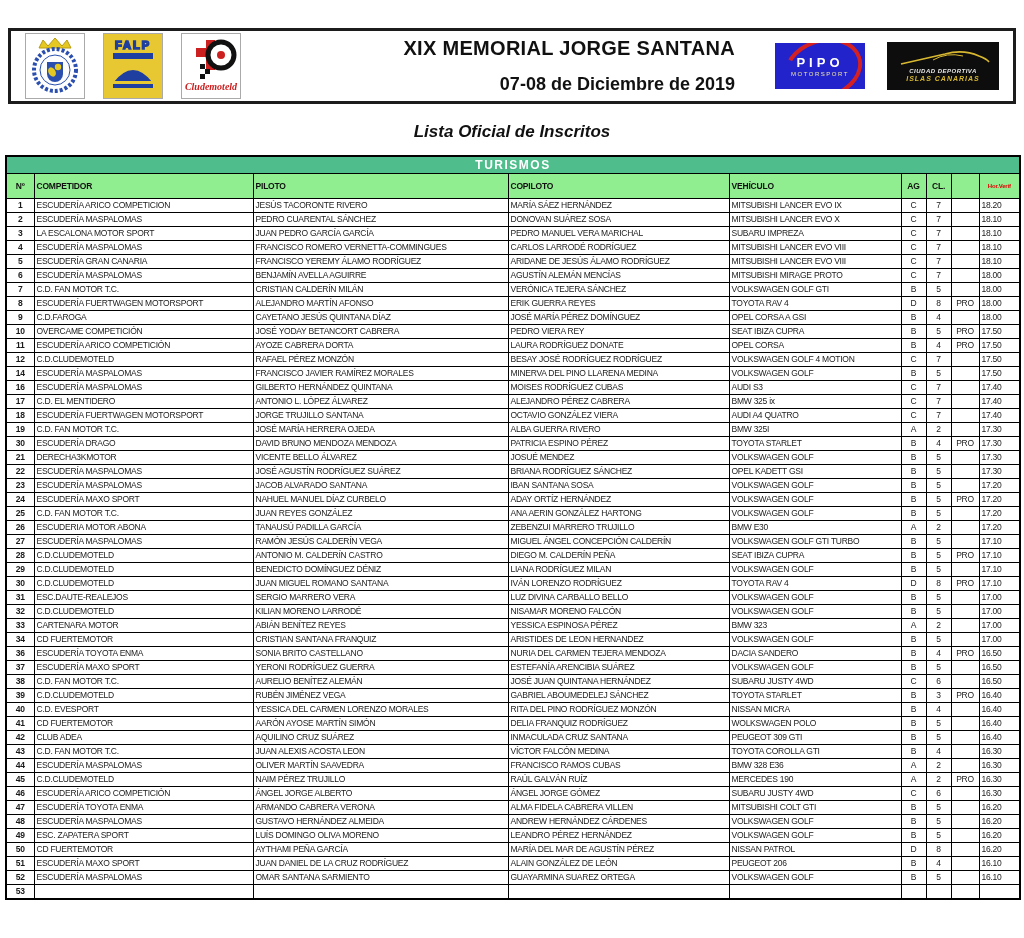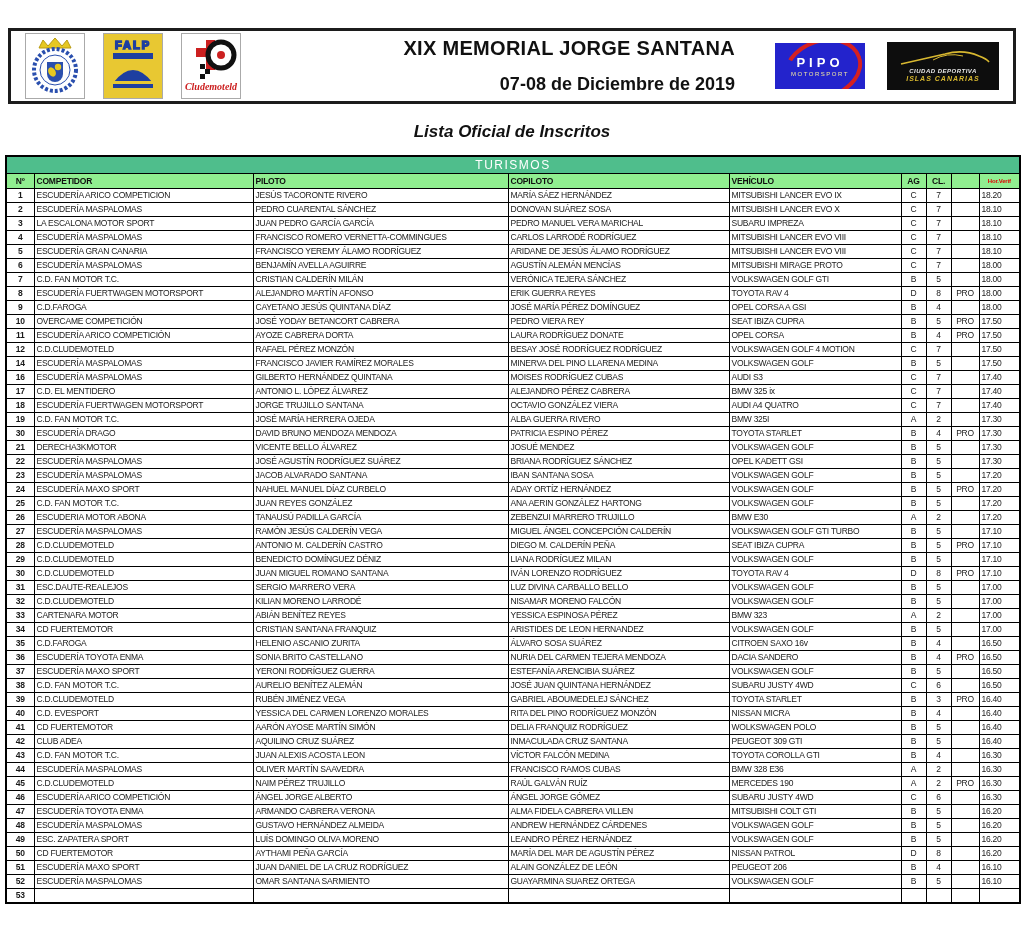--- a/index.html
+++ b/index.html
@@ -36,24 +36,24 @@
                letter-spacing:1px;line-height:8px;}
   
   .list-title{position:absolute;top:122px;left:0;right:0;text-align:center;
               font-size:17px;font-weight:bold;font-style:italic;}
   
   .entry-table{position:absolute;top:155px;left:5px;width:1014px;
                border-collapse:collapse;table-layout:fixed;
                border:2px solid #000;}
   .entry-table td,.entry-table th{border:1px solid #000;padding:0 2px;overflow:hidden;
                white-space:nowrap;box-sizing:border-box;}
-  .band-row th{background:#4fbe8c;color:#fff;font-size:12px;font-weight:normal;
+  .band-row th{background:#4fbe8c;color:#fff;font-size:12px;font-weight:bold;
                letter-spacing:1.5px;height:17px;margin-top:8px;}
   .cols-row th{background:#90ee90;font-size:8.5px;font-weight:bold;text-align:left;
-               height:15px;letter-spacing:-.2px;}
+               height:25px;letter-spacing:-.2px;}
   .cols-row th.ch-n,.cols-row th.ch-ag,.cols-row th.ch-cl{text-align:center;padding:0;}
   .cols-row th.ch-hora{color:#e00000;font-size:6px;text-align:center;padding:0;}
   .entry-table tbody td{height:13.6px;font-size:8.5px;letter-spacing:-.25px;
                line-height:13px;color:#1a1a1a;}
   td.c-n{font-weight:bold;text-align:center;font-size:8.5px;letter-spacing:0;}
   td.c-ag,td.c-cl,td.c-pro{text-align:center;letter-spacing:0;}
   td.c-hora{letter-spacing:0;}
 </style>
 </head>
 <body>
@@ -498,31 +498,20 @@
           <td class="c-competidor">CD FUERTEMOTOR</td>
           <td class="c-piloto">CRISTIAN SANTANA FRANQUIZ</td>
           <td class="c-copiloto">ARISTIDES DE LEON HERNANDEZ</td>
           <td class="c-vehiculo">VOLKSWAGEN GOLF</td>
           <td class="c-ag">B</td>
           <td class="c-cl">5</td>
           <td class="c-pro"></td>
           <td class="c-hora">17.00</td>
         </tr>
         <tr>
-          <td class="c-n">35</td>
-          <td class="c-competidor">C.D.FAROGA</td>
-          <td class="c-piloto">HELENIO ASCANIO ZURITA</td>
-          <td class="c-copiloto">ÁLVARO SOSA SUÁREZ</td>
-          <td class="c-vehiculo">CITROEN SAXO 16v</td>
-          <td class="c-ag">B</td>
-          <td class="c-cl">4</td>
-          <td class="c-pro"></td>
-          <td class="c-hora">16.50</td>
-        </tr>
-        <tr>
           <td class="c-n">36</td>
           <td class="c-competidor">ESCUDERÍA TOYOTA ENMA</td>
           <td class="c-piloto">SONIA BRITO CASTELLANO</td>
           <td class="c-copiloto">NURIA DEL CARMEN TEJERA MENDOZA</td>
           <td class="c-vehiculo">DACIA SANDERO</td>
           <td class="c-ag">B</td>
           <td class="c-cl">4</td>
           <td class="c-pro">PRO</td>
           <td class="c-hora">16.50</td>
         </tr>

